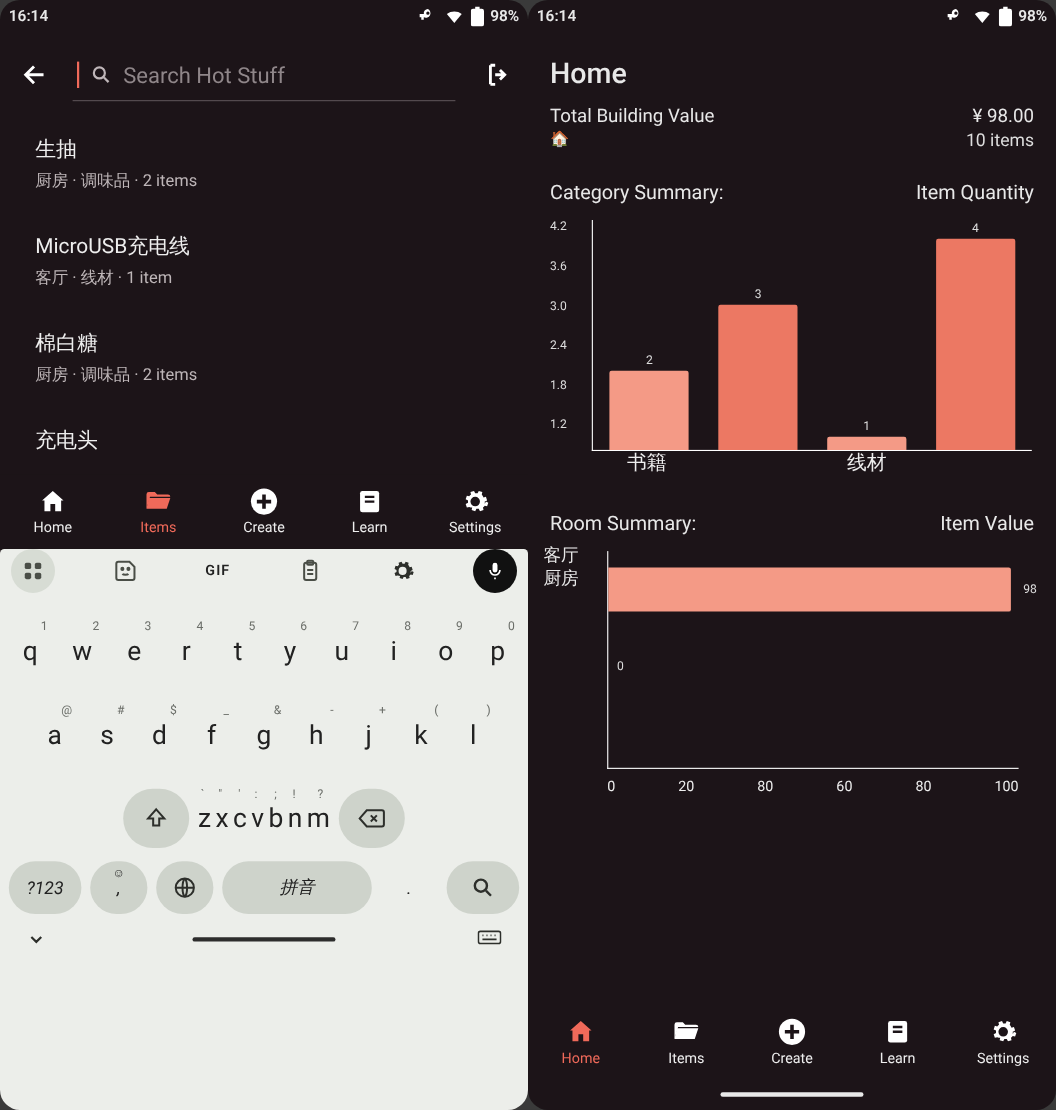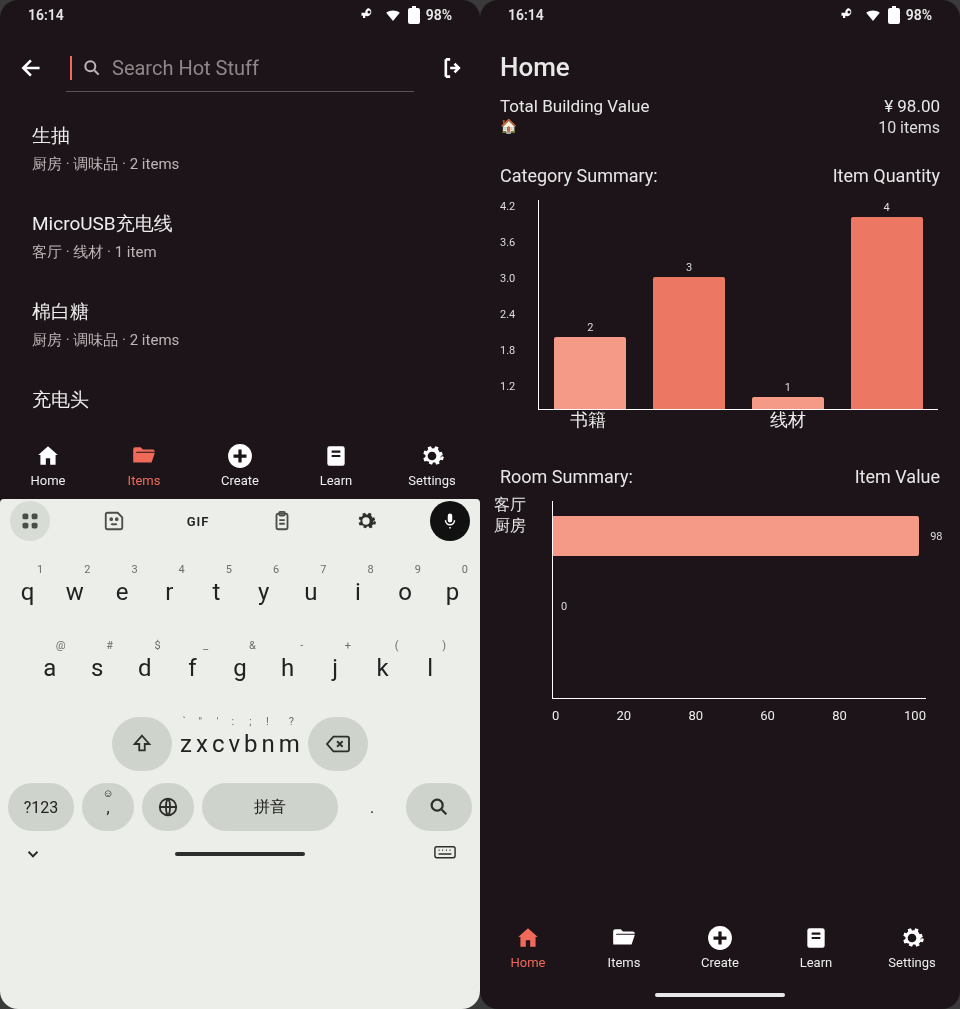--- a/index.html
+++ b/index.html
@@ -2,55 +2,55 @@
 <html><head>
 <meta charset="utf-8">
 <style>
   * { box-sizing: border-box; margin: 0; padding: 0; }
   html, body { width: 960px; height: 1009px; background: #3a3a3a; font-family: -apple-system, BlinkMacSystemFont, "Segoe UI", Roboto, Arial, sans-serif; overflow: hidden; }
   .phones { display: flex; width: 960px; height: 1009px; }
   .phone { width: 480px; height: 1009px; background: #1c1418; color: #e8e8e8; display: flex; flex-direction: column; overflow: hidden; border-radius: 18px; }
   .phone + .phone { margin-left: 0; }
 
   
-  .status { height: 30px; display: flex; align-items: center; justify-content: space-between; padding: 0 28px; font-size: 14px; font-weight: 600; }
+  .status { height: 30px; display: flex; align-items: center; justify-content: space-between; padding: 0 8px; font-size: 14px; font-weight: 600; }
   .status-right { display: flex; align-items: center; gap: 6px; }
   .status svg { display: block; }
 
   
   .topbar { height: 56px; display: flex; align-items: center; padding: 0 12px; gap: 14px; margin-top: 10px; }
   .icon-btn { width: 40px; height: 40px; display: flex; align-items: center; justify-content: center; color: #fff; flex-shrink: 0; }
   .search-wrap { flex: 1; display: flex; align-items: center; padding: 0 4px; gap: 10px; border-bottom: 1px solid #5a5055; height: 48px; }
   .search-wrap .caret { width: 2px; height: 24px; background: #f06a5a; }
   .search-wrap .mag { color: #bfb6b9; }
   .search-placeholder { color: #8f8689; font-size: 20px; }
   .list { flex: 0 0 auto; padding: 8px 0 0 0; }
   .list-item { padding: 18px 32px 18px 32px; border-top: 1px solid rgba(255,255,255,0.0); display:flex; flex-direction:column; gap:6px; }
   .list-item .title { font-size: 19px; color: #eee; }
   .list-item .sub { font-size: 15px; color: #beb6b8; }
   .navbar { height: 68px; display: flex; align-items: center; justify-content: space-around; background: #1c1418; }
   .nav-item { display: flex; flex-direction: column; align-items: center; gap: 4px; font-size: 13px; color: #eee; width: 84px; }
   .nav-item.active { color: #f06a5a; }
 
   
   .kb { background: #eceeea; color: #222; flex: 1; display: flex; flex-direction: column; border-top-left-radius: 4px; border-top-right-radius: 4px; }
-  .kb-top { display:flex; align-items:flex-end; height:54px; padding:12px 10px; gap: 10px; justify-content:space-between; }
+  .kb-top { display:flex; align-items:flex-start; height:54px; padding:0 10px; gap: 10px; justify-content:space-between; }
   .kb-ico { width:40px; height:40px; display:flex; align-items:center; justify-content:center; border-radius:20px; }
   .kb-ico.round { background:#d7dcd4; }
   .kb-ico.mic { background:#111; color:#fff; }
   .kb-gif { font-weight: 600; font-size: 13px; letter-spacing: 1px;}
   .kb-rows { display:flex; flex-direction:column; gap:18px; padding: 10px 6px 0 6px; }
   .kb-row { display:flex; justify-content:center; gap:4px; }
   .key { flex:1; max-width:44px; height:58px; display:flex; flex-direction:column; align-items:center; justify-content:center; position:relative; border-radius:6px; }
   .key .hint { position:absolute; top:0px; right:6px; font-size:11px; color:#6b6e69; }
   .key .ch { font-size:24px; }
   .kb-row.middle { padding: 0 22px; }
   .kb-row.bottom .wide { width:60px; height:54px; background:#ced3cb; border-radius:28px; display:flex; align-items:center; justify-content:center; }
   .kb-row.bottom { gap:8px; align-items:center; }
-  .kb-bottom2 { display:flex; align-items:center; gap:8px; padding: 10px 8px 0 8px; }
+  .kb-bottom2 { display:flex; align-items:center; gap:8px; padding: 10px 8px 0 8px; font-style: italic; }
   .pill { height:48px; background:#ced3cb; border-radius:26px; display:flex; align-items:center; justify-content:center; font-size:16px; }
   .pill.sym { width:66px; }
   .pill.comma { width:52px; position:relative; }
   .pill.globe { width:52px; }
   .pill.space { flex:1; }
   .pill.dot { width:52px; background:transparent; }
   .pill.search { width:66px; }
   .pill small { position:absolute; top:4px; font-size:11px; }
   .sysnav { height:46px; display:flex; align-items:center; justify-content:center; position:relative; }
   .sysnav .handle { width:130px; height:4px; border-radius:3px; background:#2d2d2d; }

